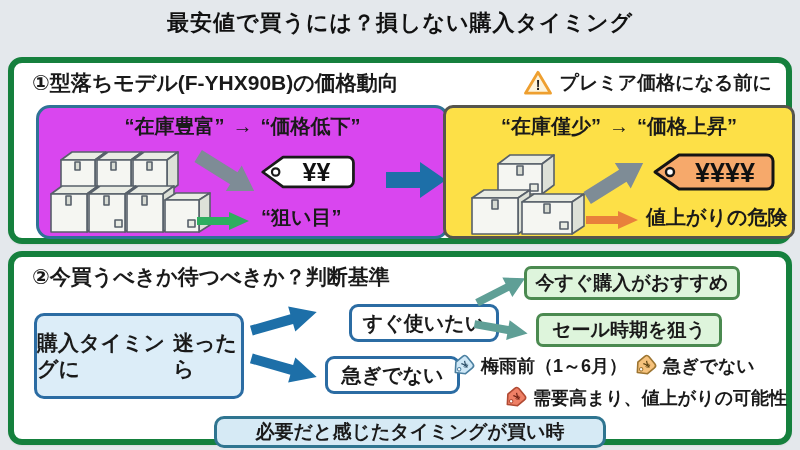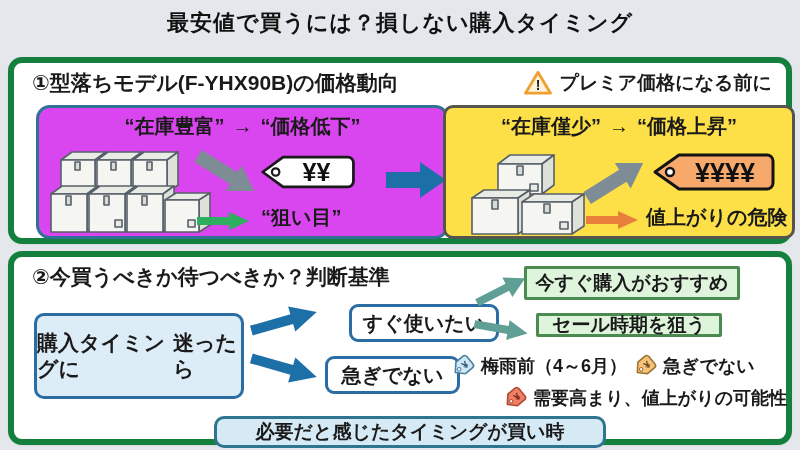--- a/index.html
+++ b/index.html
@@ -51,26 +51,26 @@
     font-size:21px; font-weight:800; line-height:1.25;
   }
   .optionbox {
     background:#fff; border:3px solid #2b6ca3; border-radius:9px;
     display:flex; justify-content:center; align-items:center;
     font-size:20px; font-weight:800;
   }
   .opt1 { left:307px; top:47px; width:150px; height:38px;margin-left:28px; }
   .opt2 { left:311px; top:99px; width:135px; height:38px; }
   .resultbox {
-    background:#def5dc; border:3px solid #4b8a50; border-radius:2px;
+    background:#def5dc; border:3px solid #4b8a50; border-radius:7px;
     display:flex; justify-content:center; align-items:center;
     font-size:19px; font-weight:800;
   }
   .res1 { left:510px; top:9px; width:216px; height:34px; }
-  .res2 { left:522px; top:56px; width:186px; height:24px; }
+  .res2 { left:522px; top:56px; width:186px; height:34px; }
   .season-row { display:flex; align-items:center; gap:5px; font-size:18px; font-weight:800; white-space:nowrap; }
   .bottombox {
     left:200px; top:159px; width:392px; height:32px;
     background:#d6eaf5; border:3px solid #2f7590; border-radius:10px;
     display:flex; justify-content:center; align-items:center;
     font-size:19px; font-weight:800;
   }
   svg text { font-family:"Liberation Sans","DejaVu Sans",sans-serif; }
 </style>
 </head>
@@ -246,21 +246,21 @@
   </div>
 
   <div class="abs season-row" style="left:436px; top:96px;">
     <svg width="26" height="26" viewBox="0 0 26 26">
       <g transform="rotate(-40 13 13)">
         <path d="M3,13 L10,5.5 H19 a3,3 0 0 1 3,3 V17.5 a3,3 0 0 1 -3,3 H10 Z" fill="#cfe8f7" stroke="#4a7fa0" stroke-width="1.6" stroke-linejoin="round"></path>
         <circle cx="8" cy="13" r="1.7" fill="#fff" stroke="#4a7fa0" stroke-width="1"></circle>
         <text x="15.5" y="17" font-size="10" font-weight="bold" text-anchor="middle" fill="#2b4d66">¥</text>
       </g>
     </svg>
-    <span>梅雨前（4～6月）</span>
+    <span>梅雨前（1～6月）</span>
     <svg width="26" height="26" viewBox="0 0 26 26">
       <g transform="rotate(-40 13 13)">
         <path d="M3,13 L10,5.5 H19 a3,3 0 0 1 3,3 V17.5 a3,3 0 0 1 -3,3 H10 Z" fill="#f6c27c" stroke="#9c7430" stroke-width="1.6" stroke-linejoin="round"></path>
         <circle cx="8" cy="13" r="1.7" fill="#fff" stroke="#9c7430" stroke-width="1"></circle>
         <text x="15.5" y="17" font-size="10" font-weight="bold" text-anchor="middle" fill="#5c4312">¥</text>
       </g>
     </svg>
     <span>急ぎでない</span>
   </div>
 

